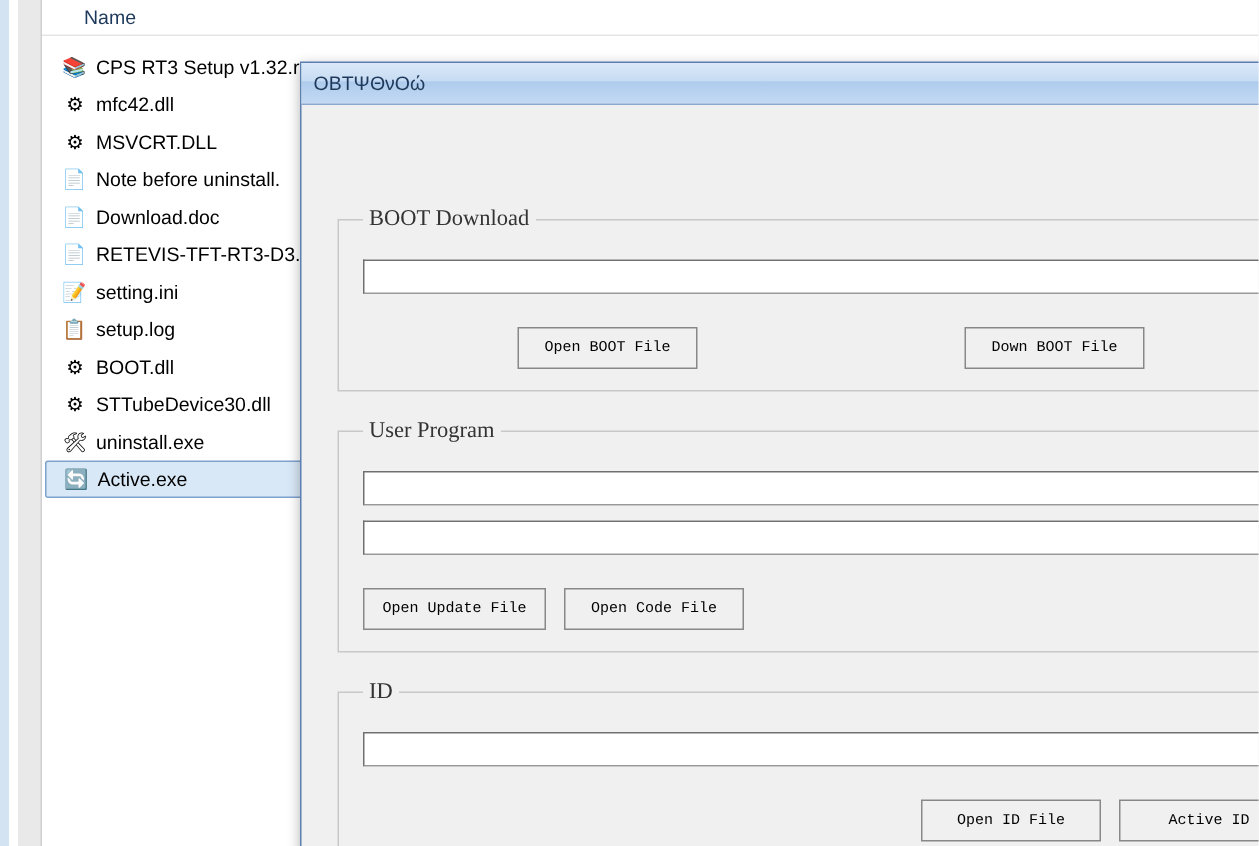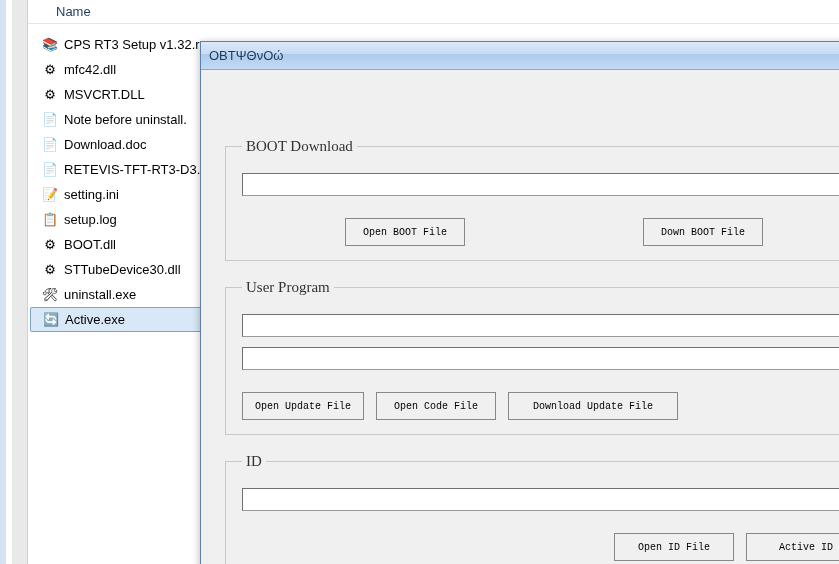--- a/index.html
+++ b/index.html
@@ -224,21 +224,20 @@
       </div>
     </fieldset>
 
     <fieldset style="position:relative;">
       <legend>User Program</legend>
       <input class="txt-input" type="text" value="" style="">
       <input class="txt-input" type="text" value="" style="">
       <div class="btn-row user">
         <button class="win-btn">Open Update File</button>
         <button class="win-btn">Open Code File</button>
-        <button class="win-btn" style="min-width:170px">Download Update File</button>
       </div>
     </fieldset>
 
     <fieldset>
       <legend>ID</legend>
       <input class="txt-input" type="text" value="" style="">
       <div class="btn-row idrow">
         <button class="win-btn">Open ID File</button>
         <button class="win-btn">Active ID</button>
       </div>

